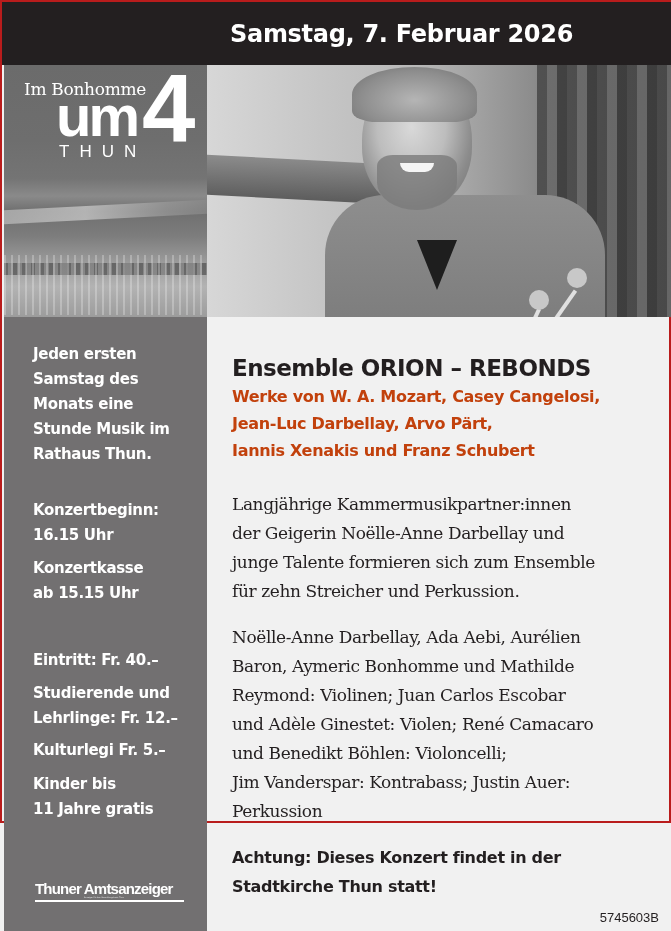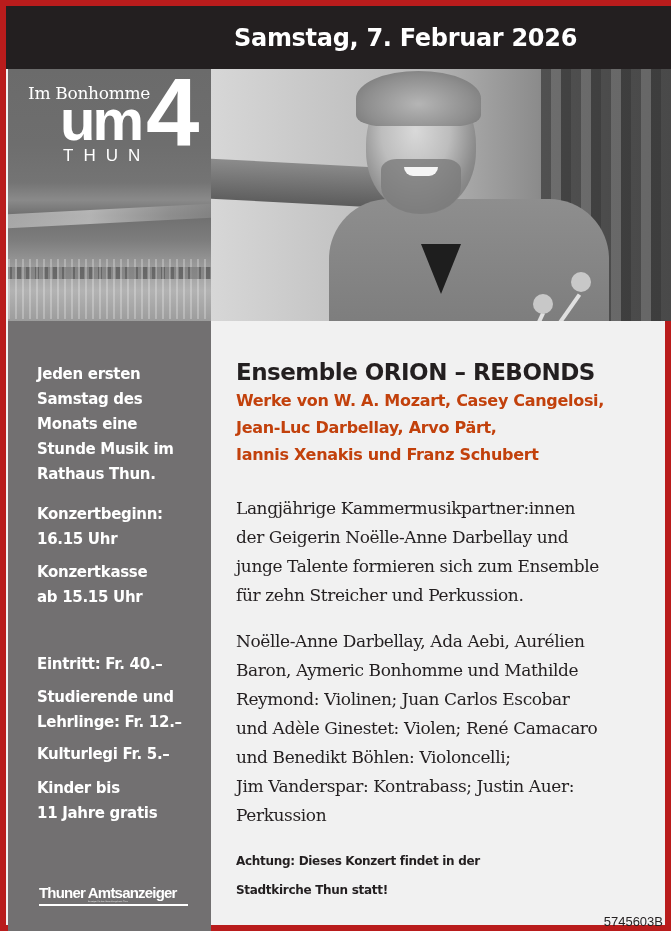--- a/index.html
+++ b/index.html
@@ -1,18 +1,18 @@
 <!DOCTYPE html>
 <html><head>
 <meta charset="utf-8">
 <style>
   * { box-sizing: border-box; margin: 0; padding: 0; }
   html, body { width: 671px; height: 931px; background: #f1f1f1; overflow: hidden; }
   body { font-family: "DejaVu Sans", sans-serif; position: relative; }
-  .frame { position: absolute; left: 0; top: 0; width: 671px; height: 931px; border: 6px solid #b91c1c; background: #f1f1f1; }
+  .frame { position: absolute; left: 0; top: 0; width: 671px; height: 823px; border: 2px solid #b91c1c; background: #f1f1f1; }
 
   .topbar { position: absolute; left: 0; top: 0; width: 671px; height: 63px; background: #231f20; }
   .topbar .date { position: absolute; left: 228px; top: 18px; color: #ffffff; font-family: "DejaVu Sans", sans-serif; font-weight: bold; font-size: 24px; letter-spacing: -0.3px; white-space: nowrap; }
 
   .logo-panel { position: absolute; left: 2px; top: 63px; width: 203px; height: 252px; overflow: hidden;
     background: linear-gradient(180deg, #6b6b6b 0%, #6e6e6e 30%, #747474 45%, #8a8a8a 52%, #6f6f6f 58%, #7d7d7d 68%, #9a9a9a 78%, #b3b3b3 88%, #9c9c9c 100%); }
   .logo-panel .streak1 { position: absolute; left: 0; top: 140px; width: 203px; height: 14px; background: linear-gradient(90deg, #bdbdbd, #d0d0d0 40%, #9a9a9a 80%, #8a8a8a); opacity: .7; transform: skewY(-3deg); }
   .logo-panel .streak2 { position: absolute; left: 0; top: 190px; width: 203px; height: 60px; background: repeating-linear-gradient(90deg, rgba(255,255,255,.25) 0 2px, rgba(0,0,0,0) 2px 7px); }
   .logo-panel .treeline { position: absolute; left: 0; top: 198px; width: 203px; height: 12px; background: repeating-linear-gradient(90deg, #4f4f4f 0 4px, #7a7a7a 4px 9px); opacity: .7; }
   .logo-im { position: absolute; left: 20px; top: 14px; color: #fff; font-family: "DejaVu Serif", serif; font-size: 17px; white-space: nowrap; letter-spacing: -0.3px; }
@@ -38,21 +38,21 @@
   .sidebar { position: absolute; left: 2px; top: 315px; width: 203px; height: 614px; background: #727071; }
   .side-text { position: absolute; left: 31px; color: #ffffff; font-family: "DejaVu Sans", sans-serif; font-weight: bold; font-size: 15px; line-height: 25px; letter-spacing: -0.3px; white-space: pre-line; }
   .brand { position: absolute; left: 33px; top: 878px; color: #fff; font-family: "Liberation Sans", sans-serif; font-weight: bold; font-size: 15px; letter-spacing: -0.8px; white-space: nowrap; }
   .brand-sub { position: absolute; left: 82px; top: 894px; color: #e6e6e6; font-size: 2px; white-space: nowrap; }
   .brand-rule { position: absolute; left: 33px; top: 898px; width: 149px; height: 2px; background: #ffffff; }
 
   .main { position: absolute; left: 205px; top: 315px; width: 466px; height: 616px; }
   .title { position: absolute; left: 25px; top: 38px; color: #231f20; font-family: "DejaVu Sans", sans-serif; font-weight: bold; font-size: 23px; letter-spacing: -0.5px; white-space: nowrap; }
   .works { position: absolute; left: 25px; top: 66px; color: #c2410c; font-family: "DejaVu Sans", sans-serif; font-weight: bold; font-size: 16px; line-height: 27px; letter-spacing: -0.3px; white-space: pre-line; }
   .serif-par { position: absolute; left: 25px; color: #231f20; font-family: "DejaVu Serif", serif; font-size: 17px; line-height: 29px; letter-spacing: -0.4px; white-space: pre-line; }
-  .notice { position: absolute; left: 25px; top: 526px; color: #231f20; font-family: "DejaVu Sans", sans-serif; font-weight: bold; font-size: 12px; line-height: 29px; letter-spacing: -0.3px; white-space: pre-line; }
+  .notice { position: absolute; left: 25px; top: 526px; color: #231f20; font-family: "DejaVu Sans", sans-serif; font-weight: bold; font-size: 16px; line-height: 29px; letter-spacing: -0.3px; white-space: pre-line; }
   .adcode { position: absolute; right: 14px; top: 593px; color: #231f20; font-family: "Liberation Sans", sans-serif; font-size: 13px; }
 </style>
 </head>
 <body>
 
 <div class="frame">
 
   <div class="topbar">
     <div class="date">Samstag, 7. Februar 2026</div>
   </div>
@@ -76,21 +76,21 @@
     <div class="hair"></div>
     <div class="beard"></div>
     <div class="smile"></div>
     <div class="stick1"></div>
     <div class="stick2"></div>
     <div class="mallet1"></div>
     <div class="mallet2"></div>
   </div>
 
   <div class="sidebar"></div>
-  <div class="side-text" style="top:356px">Jeden ersten
+  <div class="side-text" style="top:340px">Jeden ersten
 Samstag des
 Monats eine
 Stunde Musik im
 Rathaus Thun.</div>
   <div class="side-text" style="top:496px">Konzertbeginn:
 16.15 Uhr</div>
   <div class="side-text" style="top:554px">Konzertkasse
 ab 15.15 Uhr</div>
   <div class="side-text" style="top:646px">Eintritt: Fr. 40.–</div>
   <div class="side-text" style="top:679px">Studierende und

